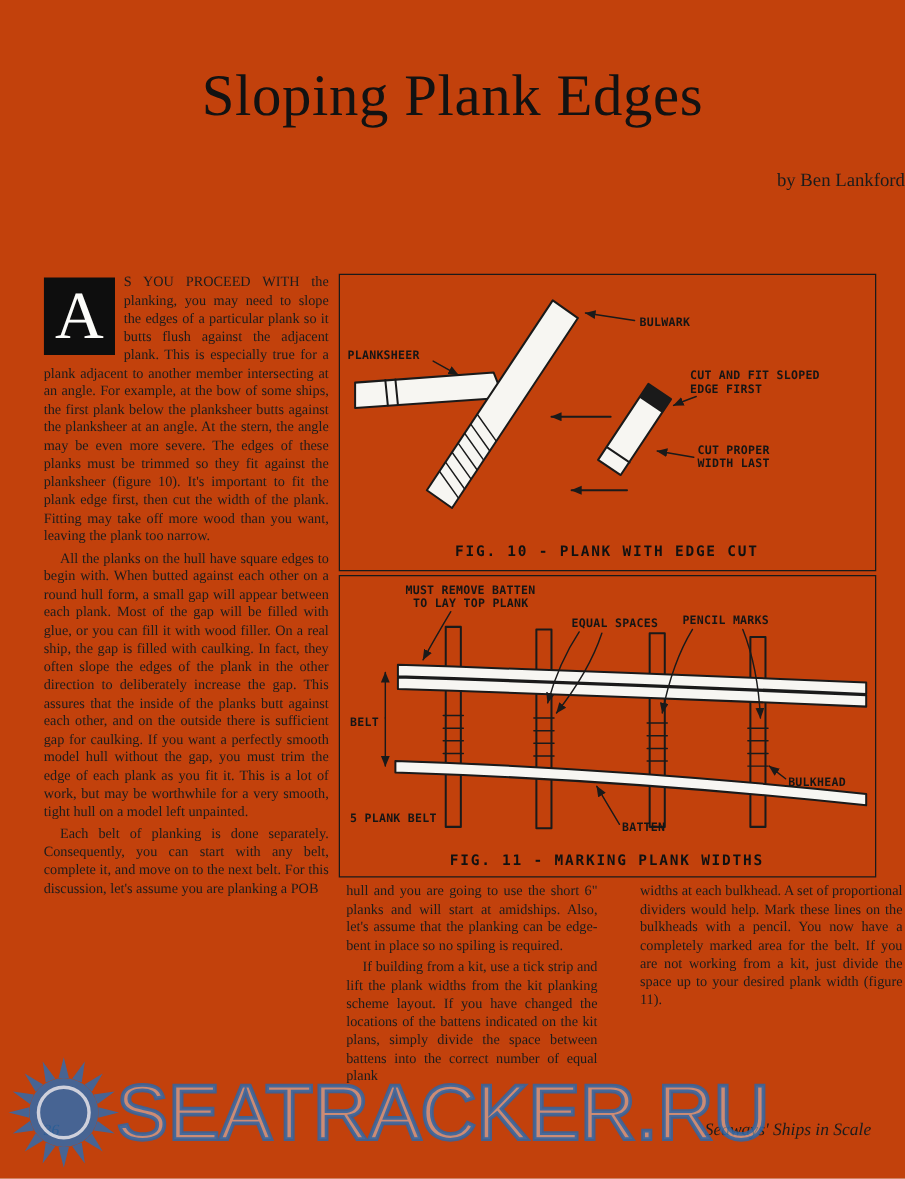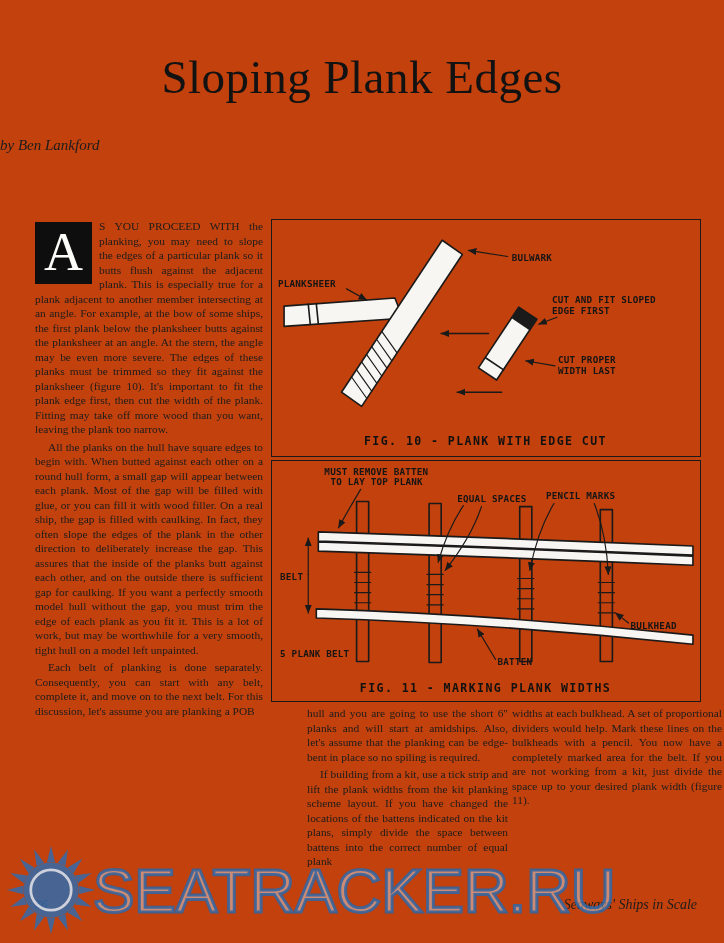--- a/index.html
+++ b/index.html
@@ -2,27 +2,27 @@
 <html><head>
 <meta charset="utf-8">
 <style>
   html,body{margin:0;padding:0;background:#e9e8e4;}
   .page{position:relative;width:724px;height:943px;background:#c2410c;overflow:hidden;
         font-family:"Liberation Serif",serif;color:#1c1c1c;}
 
   
   .title{position:absolute;top:50px;left:0;width:100%;text-align:center;
          font-size:47px;font-weight:normal;letter-spacing:0.5px;color:#121212;margin:0;}
-  .byline{position:absolute;top:137px;left:0;width:100%;text-align:left;
-          font-style:italic;font-size:15px;}
+  .byline{position:absolute;top:137px;left:0;width:100%;text-align:right;
+          font-size:15px;}
 
   
   .col{position:absolute;text-align:justify;font-size:11.4px;line-height:14.5px;overflow:hidden;}
   .col-left{left:35px;top:219px;width:228px;height:676px;}
-  .col-mid{left:277px;top:706px;width:201px;height:192px;margin-left:30px;}
+  .col-mid{left:277px;top:706px;width:201px;height:192px;}
   .col-right{left:512px;top:706px;width:210px;height:192px;}
   .col p{margin:0;}
   .col p + p{margin-top:3px;}
   .indent{text-indent:13px;}
   .dropcap{float:left;width:57px;height:62px;background:#0e0e0e;color:#fcfcf9;
            font-size:54px;line-height:60px;text-align:center;margin:3px 7px 1px 0;
            font-family:"Liberation Serif",serif;}
   .section-heading{font-size:13.5px;font-weight:bold;text-align:center;margin:9px 0 5px 0;}
 
   

